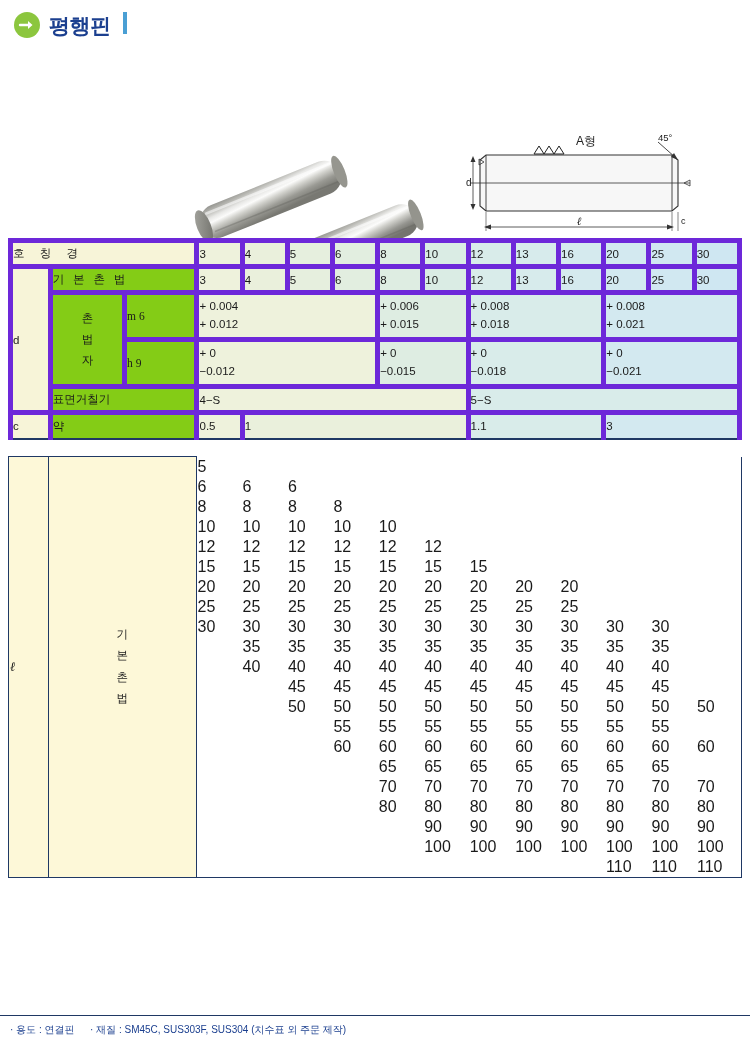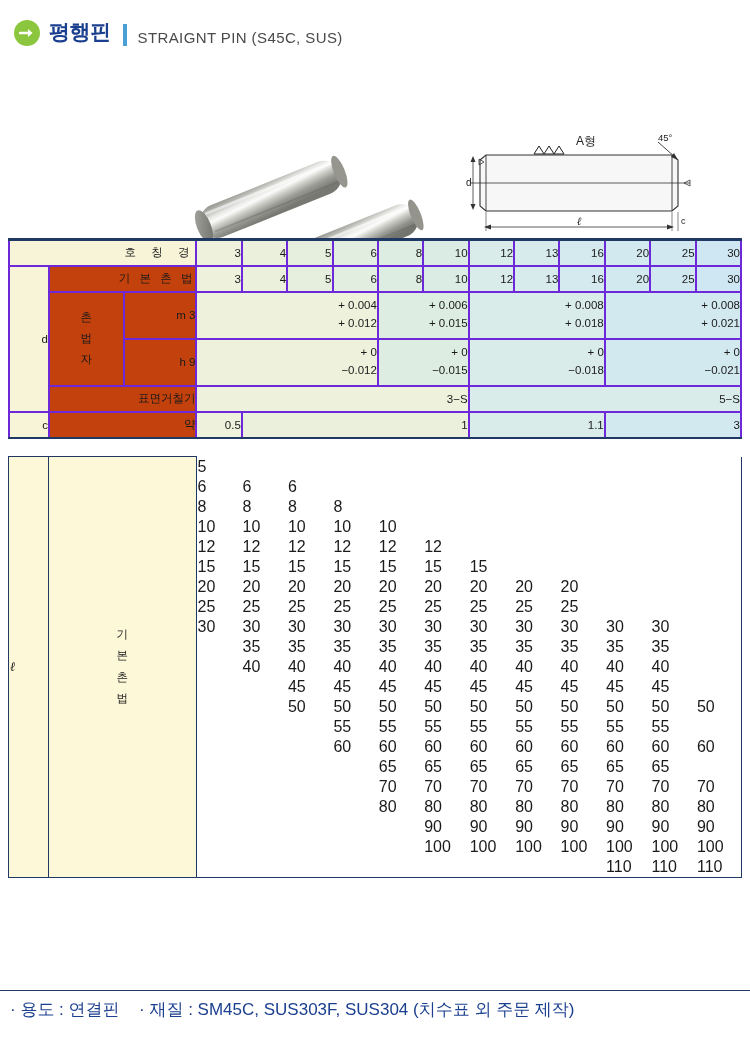--- a/index.html
+++ b/index.html
@@ -8,21 +8,21 @@
     width:750px; height:1037px;
     background:#ffffff;
     font-family:"Liberation Sans", sans-serif;
     color:#1a1a1a;
     position:relative;
     overflow:hidden;
   }
 
   
   #header {
-    display:flex; align-items:flex-end;
+    display:flex; align-items:flex-start;
     padding:12px 0 0 14px;
     height:46px;
   }
   #arrow-badge {
     width:26px; height:26px; border-radius:50%;
     background:#8cc63e;
     display:flex; align-items:center; justify-content:center;
     margin-right:9px; flex:none;
   }
   #arrow-badge svg { display:block; }
@@ -53,73 +53,72 @@
   #spec-table {
     position:absolute; left:8px; top:238px;
     width:734px;
     border-collapse:collapse;
     border-top:3px solid #1f3864;
     border-left:1px solid #1f3864;
     border-right:1px solid #1f3864;
     font-size:11.5px;
   }
   #spec-table td {
-    border:2px solid #6d28d9;
-    text-align:right;
+    border:5px solid #6d28d9;
+    text-align:left;
     vertical-align:middle;
     padding:0;
     height:26px;
   }
   
   .g1 { background:#eef2dc; }
   .g2 { background:#eaf0dc; }
   .g3 { background:#e6efde; }
   .g4 { background:#e2eee0; }
   .g5 { background:#deede2; }
   .g6 { background:#daece4; }
   .g7 { background:#d9ecea; }
   .g8 { background:#d7ebec; }
   .g9 { background:#d5eaee; }
   .g10{ background:#d3e9f0; }
   .g11{ background:#d1e8f1; }
   .g12{ background:#cfe7f2; }
   .lbl { background:#f7f4d8; }
-  .lbl2{ background:#c2410c; }
+  .lbl2{ background:#84cc16;font-family:Liberation Serif, serif; }
 
   .bold-b { border-bottom:2px solid #1f3864 !important; }
   .len-left { background:#fdf8d8 !important; border:1px solid #1f3864 !important; }
 
   .vert-stack {
     display:flex; flex-direction:column; align-items:center;
     justify-content:center; line-height:1.85; font-size:11.5px;
   }
   .ital { font-style:italic; font-family:"Liberation Serif", serif; font-size:13px; }
 
   
   #footer {
     position:absolute; left:0; bottom:0; width:750px;
     border-top:1px solid #1f3864;
-    padding:7px 0 16px 10px;
-    font-size:17px; color:#1b3f8f;
+    padding:7px 0 0 10px;
+    font-size:10px; color:#1b3f8f;
   }
   #footer .sep { display:inline-block; width:10px; }
 </style>
 </head>
 <body>
 
 <div id="header">
   <div id="arrow-badge">
     <svg width="20" height="20" viewBox="0 0 20 20">
       <path d="M3 10 H13" stroke="#ffffff" stroke-width="2.4" fill="none" stroke-linecap="round"></path>
       <path d="M11 6 L15.5 10 L11 14 Z" fill="#ffffff"></path>
     </svg>
   </div>
   <div id="title-ko">평행핀</div>
   <div id="title-divider"></div>
-  <div id="title-en">STRAIGNT PIN (S45C, SUS)</div>
 </div>
 
 <div id="image-band">
 
   <div id="photo">
     <svg width="255" height="160" viewBox="0 0 255 160">
       <defs>
         <linearGradient id="steelA" x1="0" y1="0" x2="0.35" y2="1">
           <stop offset="0%" stop-color="#8d8d88"></stop>
           <stop offset="18%" stop-color="#b9b9b4"></stop>
@@ -246,21 +245,21 @@
         <td class="g12">30</td>
       </tr>
       <tr>
         <td class="lbl2" rowspan="2">
           <div class="vert-stack">
             <span>촌</span>
             <span>법</span>
             <span>자</span>
           </div>
         </td>
-        <td class="lbl2" style="height:47px;">m 3</td>
+        <td class="lbl2" style="height:47px;">m 6</td>
         <td class="g1" colspan="4">
           <div style="line-height:1.55">+ 0.004<br>+ 0.012</div>
         </td>
         <td class="g5" colspan="2">
           <div style="line-height:1.55">+ 0.006<br>+ 0.015</div>
         </td>
         <td class="g7" colspan="3">
           <div style="line-height:1.55">+ 0.008<br>+ 0.018</div>
         </td>
         <td class="g10" colspan="3">
@@ -277,21 +276,21 @@
         </td>
         <td class="g7" colspan="3">
           <div style="line-height:1.55">+ 0<br>−0.018</div>
         </td>
         <td class="g10" colspan="3">
           <div style="line-height:1.55">+ 0<br>−0.021</div>
         </td>
       </tr>
       <tr>
         <td class="lbl2" colspan="2">표면거칠기</td>
-        <td class="g1" colspan="6">3−S</td>
+        <td class="g1" colspan="6">4−S</td>
         <td class="g7" colspan="6">5−S</td>
       </tr>
       <tr>
         <td class="lbl bold-b">c</td>
         <td class="lbl2 bold-b" colspan="2">약</td>
         <td class="g1 bold-b" colspan="1">0.5</td>
         <td class="g2 bold-b" colspan="5">1</td>
         <td class="g7 bold-b" colspan="3">1.1</td>
         <td class="g10 bold-b" colspan="3">3</td>
       </tr>

